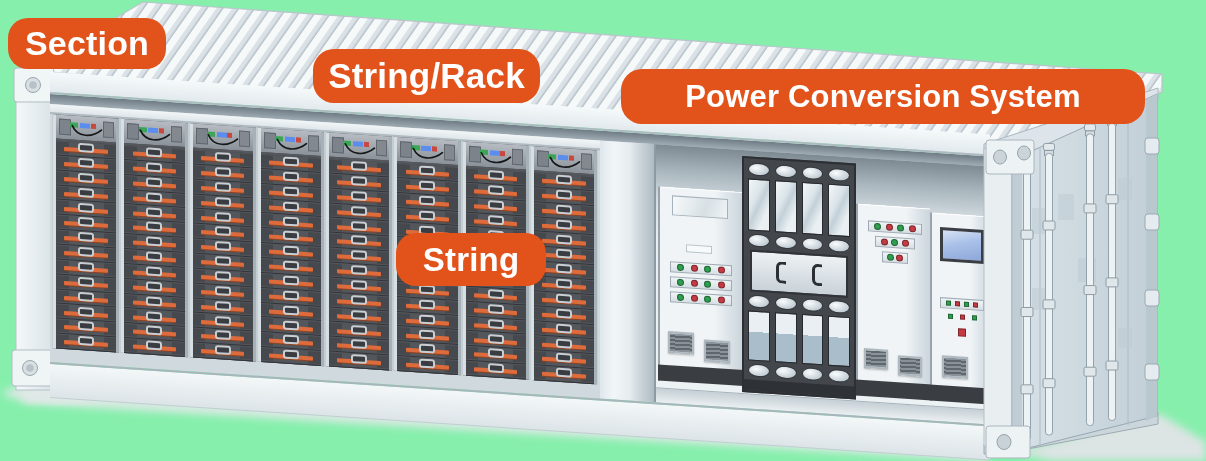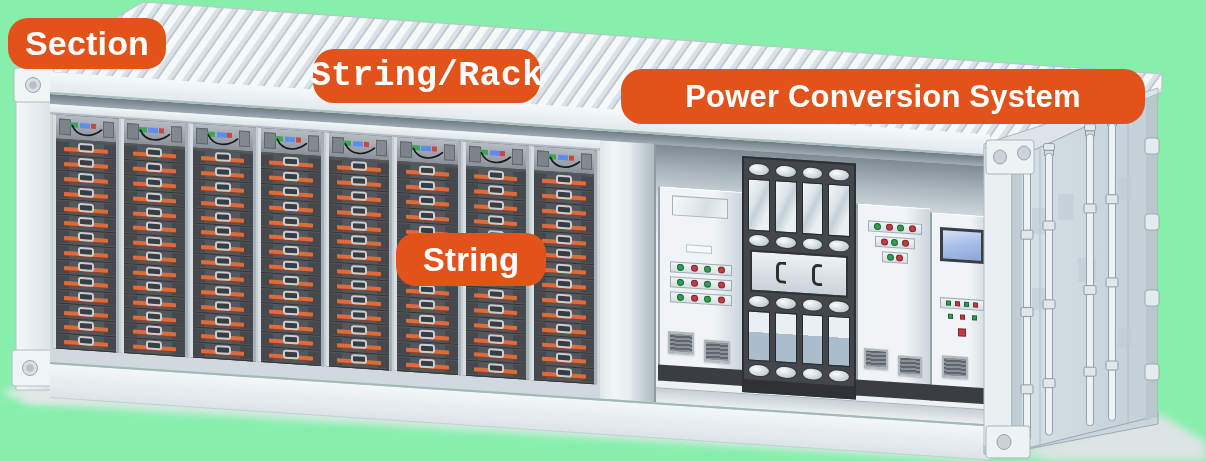--- a/index.html
+++ b/index.html
@@ -101,21 +101,21 @@
   .dc-plinth { flex:1; background:#2E3237; margin:0 -4px; }
 
   .screen { position:absolute; background:linear-gradient(165deg,#D7E2F5 0%,#A9C0E8 45%,#8CA6D8 100%);
             border:3px solid #3A3E44; }
 
   
   .pill { position:absolute; z-index:10; display:flex; align-items:center; justify-content:center;
           background:#E2521B; color:#fff; font-weight:700; letter-spacing:.2px;
           white-space:nowrap; }
   #lbl-section { left:8px;  top:18px; width:158px; height:51px; border-radius:20px; font-size:34px; }
-  #lbl-string  { left:313px; top:49px; width:227px; height:54px; border-radius:21px; font-size:35px;font-family:Liberation Mono, monospace; }
+  #lbl-string  { left:313px; top:49px; width:227px; height:54px; border-radius:21px; font-size:35px; }
   #lbl-pcs     { left:621px; top:69px; width:524px; height:55px; border-radius:21px; font-size:31px; }
   #lbl-module  { left:396px; top:233px; width:150px; height:53px; border-radius:20px; font-size:33px; }
 </style>
 </head>
 <body>
 
 <div id="scene">
 
   <svg id="svg-back" width="1206" height="461" viewBox="0 0 1206 461">
     <defs>

